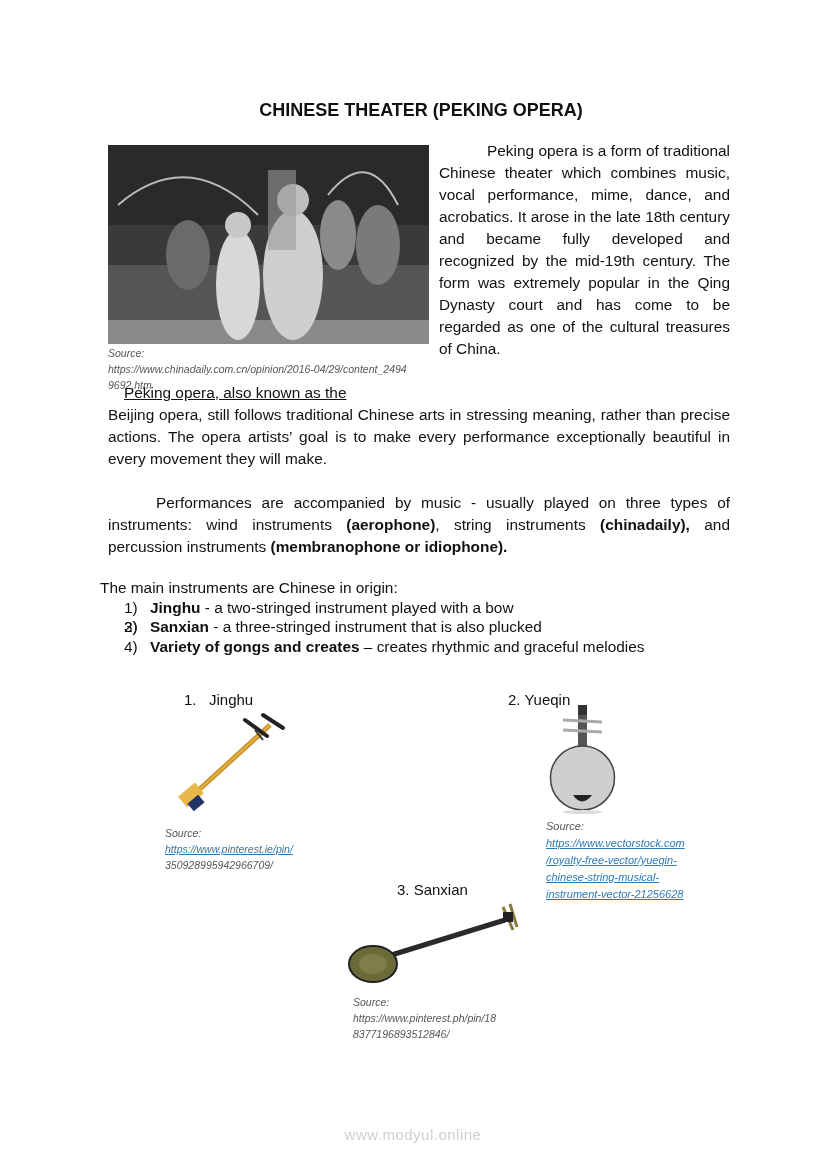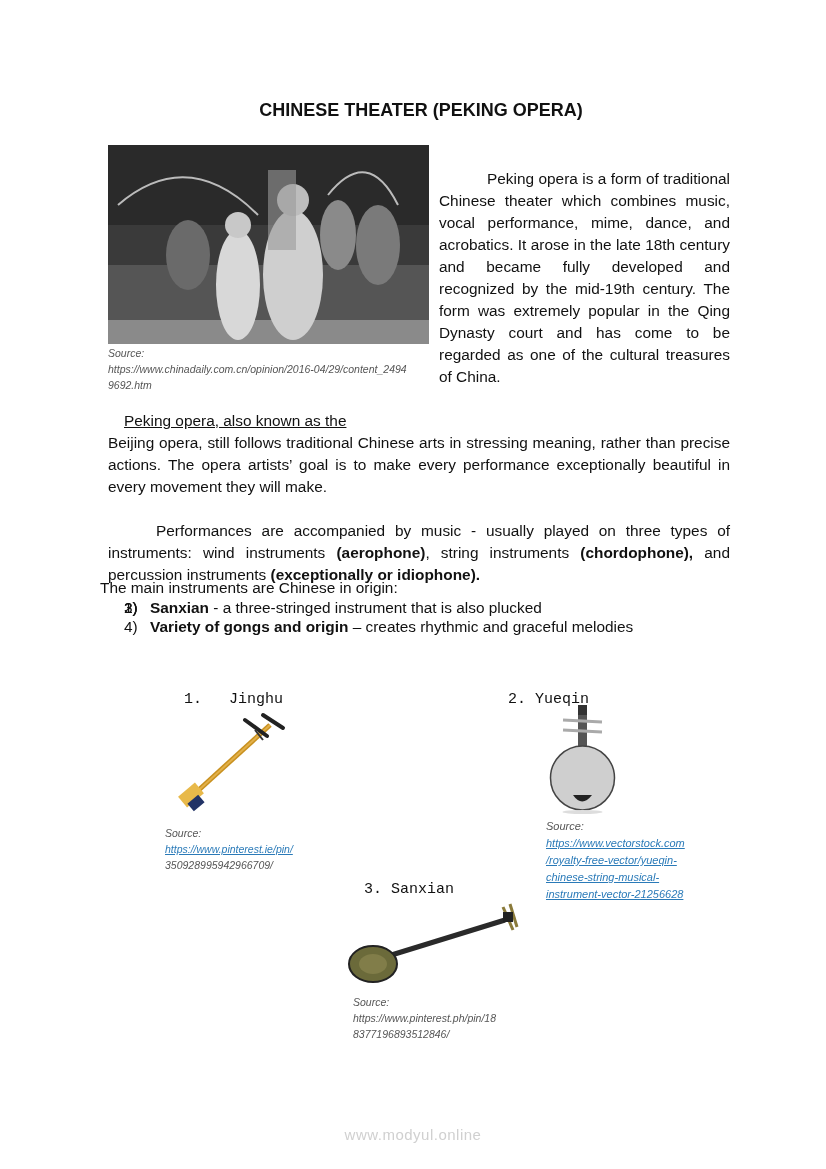--- a/index.html
+++ b/index.html
@@ -1,33 +1,33 @@
 <!DOCTYPE html>
 <html><head>
 <meta charset="utf-8">
 <style>
   html, body { margin: 0; padding: 0; background: #ffffff; }
   body { width: 826px; height: 1169px; position: relative; overflow: hidden;
          font-family: "Liberation Sans", sans-serif; color: #111; }
   .abs { position: absolute; }
   .title { left: 8px; width: 826px; top: 100px; text-align: center; font-weight: bold; font-size: 18px; }
-  .body-text { font-size: 15.4px; line-height: 22px; margin-top: 28px; }
+  .body-text { font-size: 15.4px; line-height: 22px; }
   .right-col { left: 439px; top: 140px; width: 291px; text-align: justify; }
   .right-col .indent { text-indent: 48px; }
   .full { left: 108px; width: 622px; text-align: justify; }
   .p2-first { left: 124px; width: 622px; top: 382px; text-align: left; text-decoration: underline; }
   .photo { left: 108px; top: 145px; width: 321px; height: 199px; background: #555; overflow: hidden; }
   .caption { font-style: italic; font-size: 10.5px; color: #555; line-height: 16px; }
   .caption a { color: #2a7ab8; text-decoration: underline; }
   .list { left: 100px; top: 578px; width: 640px; font-size: 15.4px; line-height: 19.5px; }
   .list ol { margin: 0; padding: 0; list-style: none; }
   .list li { padding-left: 24px; position: relative; }
   .list li .num { position: absolute; left: 24px; }
   .list li .txt { margin-left: 26px; display: inline-block; }
-  .label { font-size: 15px; font-family: Liberation Mono, monospace; }
+  .label { font-size: 15px; }
   .watermark { left: 0; width: 826px; top: 1126px; text-align: center; color: #d0d0d0; font-size: 15px; letter-spacing: 0.5px; }
   b { font-weight: bold; }
 </style>
 </head>
 <body>
 
 <div class="abs title">CHINESE THEATER (PEKING OPERA)</div>
 
 <div class="abs photo">
   <svg width="321" height="199" viewBox="0 0 321 199">
@@ -52,29 +52,29 @@
   <div style="width:300px; word-break:break-all;">https://www.chinadaily.com.cn/opinion/2016-04/29/content_24949692.htm</div>
 </div>
 
 <div class="abs body-text right-col">
   <div class="indent">Peking opera is a form of traditional Chinese theater which combines music, vocal performance, mime, dance, and acrobatics. It arose in the late 18th century and became fully developed and recognized by the mid-19th century. The form was extremely popular in the Qing Dynasty court and has come to be regarded as one of the cultural treasures of China.</div>
 </div>
 
 <div class="abs body-text p2-first">Peking opera, also known as the</div>
 <div class="abs body-text full" style="top:404px;">Beijing opera, still follows traditional Chinese arts in stressing meaning, rather than precise actions. The opera artists’ goal is to make every performance exceptionally beautiful in every movement they will make.</div>
 
-<div class="abs body-text full" style="top:492px; text-indent:48px;"><span>Performances are accompanied by music - usually played on three types of instruments: wind instruments </span><b>(aerophone)</b><span>, string instruments </span><b>(chordophone),</b><span> and percussion instruments </span><b>(exceptionally or idiophone).</b></div>
+<div class="abs body-text full" style="top:492px; text-indent:48px;"><span>Performances are accompanied by music - usually played on three types of instruments: wind instruments </span><b>(aerophone)</b><span>, string instruments </span><b>(chinadaily),</b><span> and percussion instruments </span><b>(membranophone or idiophone).</b></div>
 
 <div class="abs list">
   <div>The main instruments are Chinese in origin:</div>
   <ol>
-    <li><span class="num">1)</span></li>
+    <li><span class="num">1)</span><span class="txt"><b>Jinghu</b><span> - a two-stringed instrument played with a bow</span></span></li>
     <li><span class="num">2)</span></li>
     <li><span class="num">3)</span><span class="txt"><b>Sanxian</b><span> - a three-stringed instrument that is also plucked</span></span></li>
-    <li><span class="num">4)</span><span class="txt"><b>Variety of gongs and origin</b><span> – creates rhythmic and graceful melodies</span></span></li>
+    <li><span class="num">4)</span><span class="txt"><b>Variety of gongs and creates</b><span> – creates rhythmic and graceful melodies</span></span></li>
   </ol>
 </div>
 
 <div class="abs label" style="left:184px; top:691px; white-space:pre;">1.   Jinghu</div>
 <div class="abs" style="left:175px; top:710px;">
   <svg width="120" height="110" viewBox="0 0 120 110">
     <line x1="15" y1="88" x2="95" y2="15" stroke="#c8901e" stroke-width="5"></line>
     <line x1="15" y1="88" x2="95" y2="15" stroke="#e2b04a" stroke-width="2"></line>
     <rect x="5" y="78" width="22" height="14" fill="#e8b94a" transform="rotate(-40 16 85)"></rect>
     <rect x="14" y="88" width="14" height="10" fill="#223366" transform="rotate(-40 21 93)"></rect>
@@ -102,21 +102,21 @@
   </svg>
 </div>
 <div class="abs caption" style="left:546px; top:818px; width:190px; font-size:11px; line-height:17px;">
   <div>Source:</div>
   <div><a>https://www.vectorstock.com</a></div>
   <div><a>/royalty-free-vector/yueqin-</a></div>
   <div><a>chinese-string-musical-</a></div>
   <div><a>instrument-vector-21256628</a></div>
 </div>
 
-<div class="abs label" style="left:364px; top:881px;">3. Sanxian</div>
+<div class="abs label" style="left:397px; top:881px;">3. Sanxian</div>
 <div class="abs" style="left:345px; top:902px;">
   <svg width="180" height="85" viewBox="0 0 180 85">
     <line x1="40" y1="55" x2="160" y2="18" stroke="#2a2a2a" stroke-width="5"></line>
     <ellipse cx="28" cy="62" rx="24" ry="18" fill="#6b6a3a" stroke="#222" stroke-width="2"></ellipse>
     <ellipse cx="28" cy="62" rx="14" ry="10" fill="#8a8650" opacity="0.7"></ellipse>
     <line x1="158" y1="5" x2="168" y2="28" stroke="#8a7a3a" stroke-width="3"></line>
     <line x1="165" y1="2" x2="172" y2="25" stroke="#8a7a3a" stroke-width="3"></line>
     <rect x="158" y="10" width="10" height="10" fill="#222"></rect>
   </svg>
 </div>

